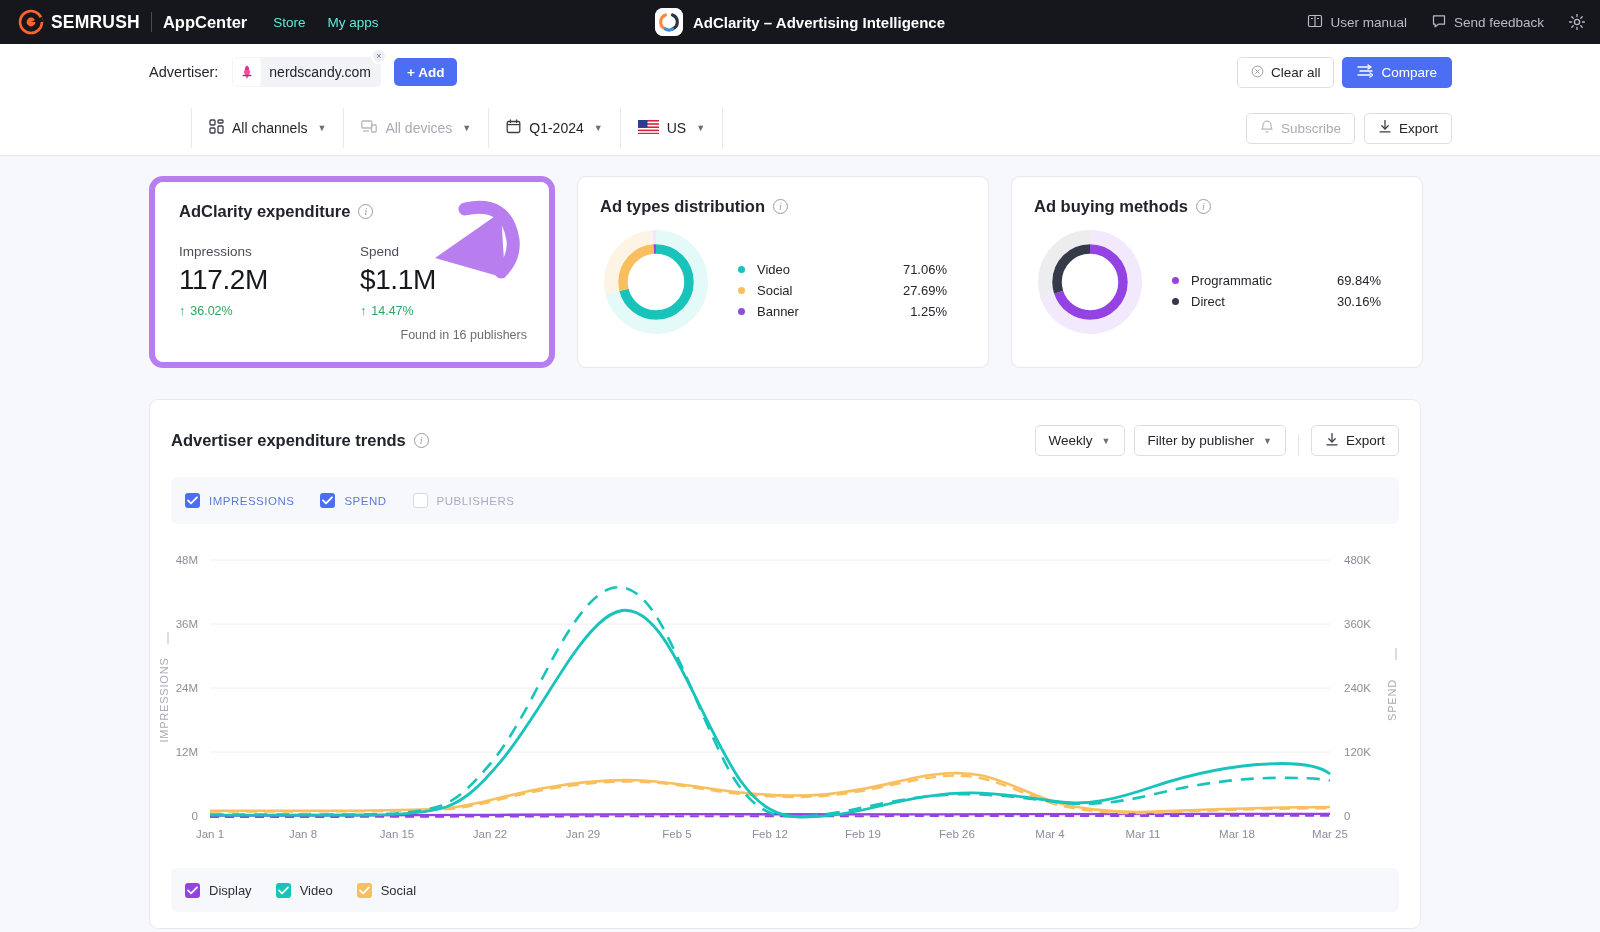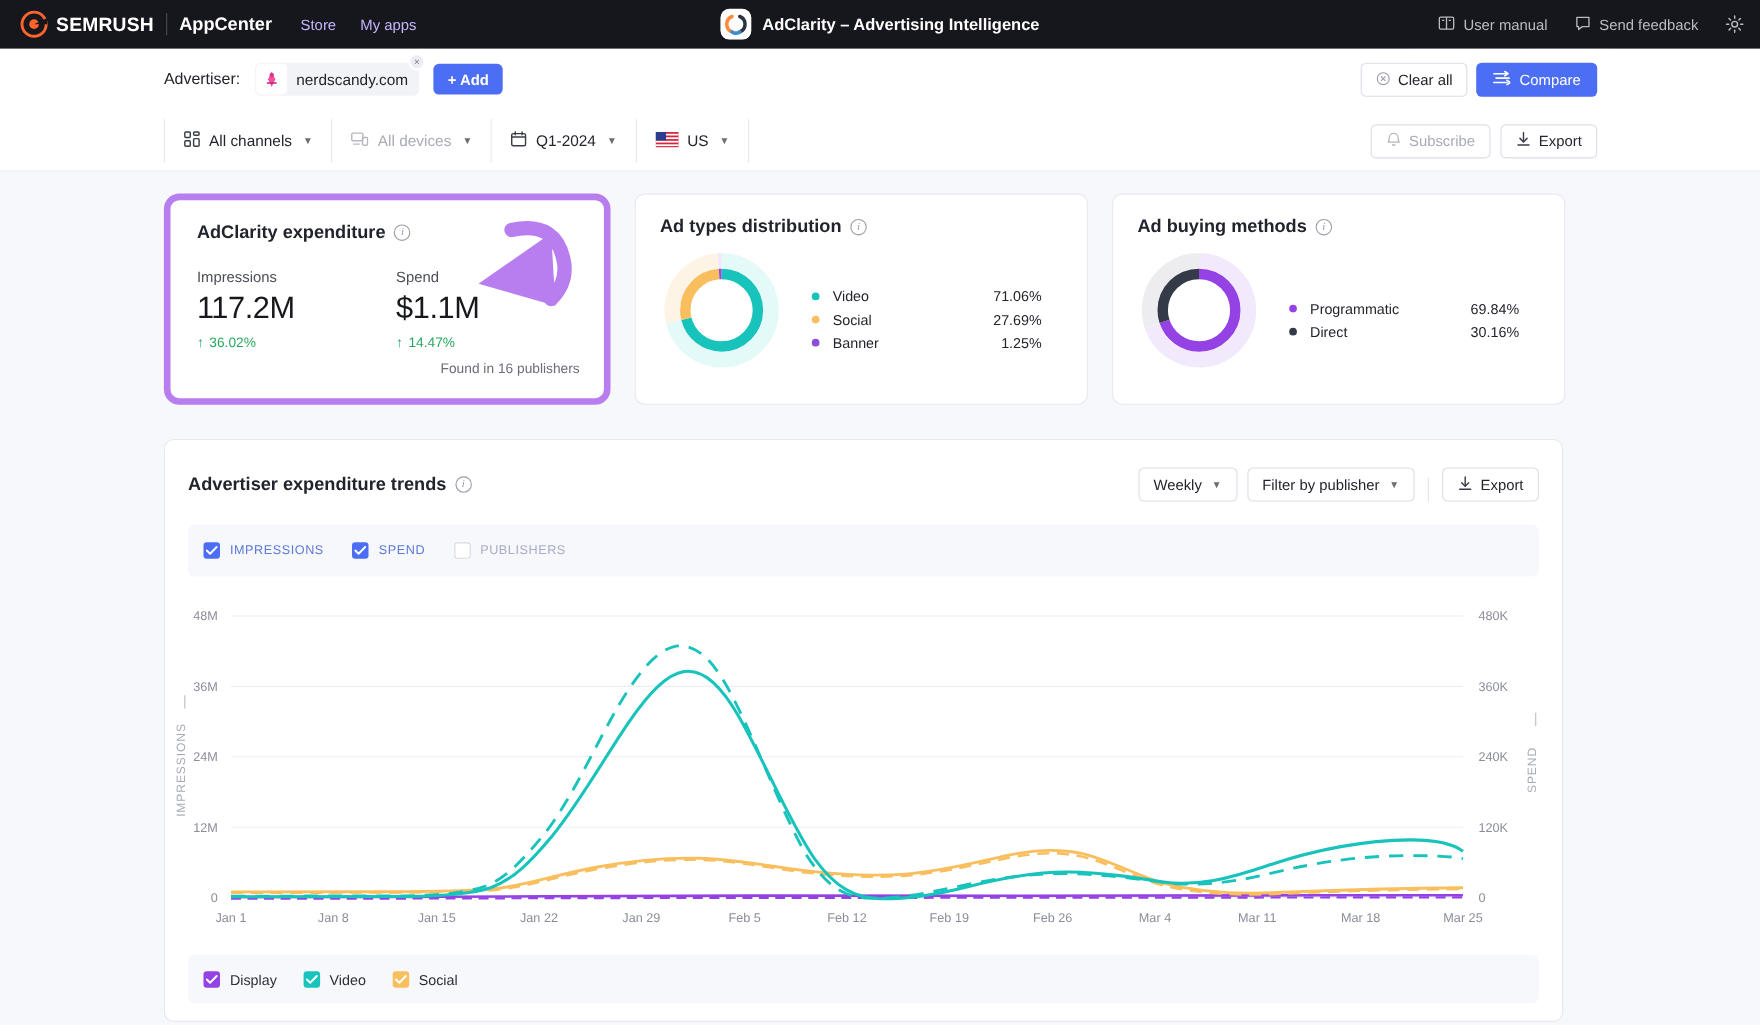--- a/index.html
+++ b/index.html
@@ -21,21 +21,21 @@
   .brand { display: flex; align-items: center; margin-left: 18px; }
   .brand-logo { width: 26px; height: 26px; margin-right: 7px; position: relative; }
   .brand-name {
     color: #ffffff; font-size: 17.5px; font-weight: bold; letter-spacing: .2px;
   }
   .brand-sep {
     width: 1px; height: 20px; background: #4a4a55; margin: 0 11px;
   }
   .brand-sub { color: #ffffff; font-size: 16.5px; font-weight: bold; }
   .topnav { display: flex; align-items: center; margin-left: 26px; gap: 22px; }
-  .topnav a { color: #c4b5fd; font-size: 13.5px; text-decoration: none; }
+  .topnav a { color: #5eead4; font-size: 13.5px; text-decoration: none; }
 
   .app-title-wrap {
     position: absolute; left: 50%; top: 0; height: 44px;
     transform: translateX(-50%);
     display: flex; align-items: center; gap: 10px;
   }
   .app-icon {
     width: 28px; height: 28px; border-radius: 8px; background: #ffffff;
     display: flex; align-items: center; justify-content: center;
     position: relative; overflow: hidden;
@@ -106,21 +106,21 @@
   }
   .btn-primary {
     height: 31px; padding: 0 15px; border-radius: 5px; border: none;
     background: #4c6ef5; color: #fff; font-size: 13.5px;
     display: flex; align-items: center; gap: 8px;
     font-family: "Liberation Sans", sans-serif;
   }
 
   .filter-row {
     position: absolute; left: 0; top: 56px; width: 1600px; height: 56px;
-    display: flex; align-items: center;
+    display: flex; align-items: center; padding-left: 42px;
   }
   .filters {
     margin-left: 149px; display: flex; align-items: center; height: 40px;
     border-left: 1px solid #e8e9ee;
   }
   .filter-item {
     height: 40px; padding: 0 17px; display: flex; align-items: center; gap: 8px;
     border-right: 1px solid #e8e9ee; font-size: 14px; color: #23252b;
     white-space: nowrap;
   }

